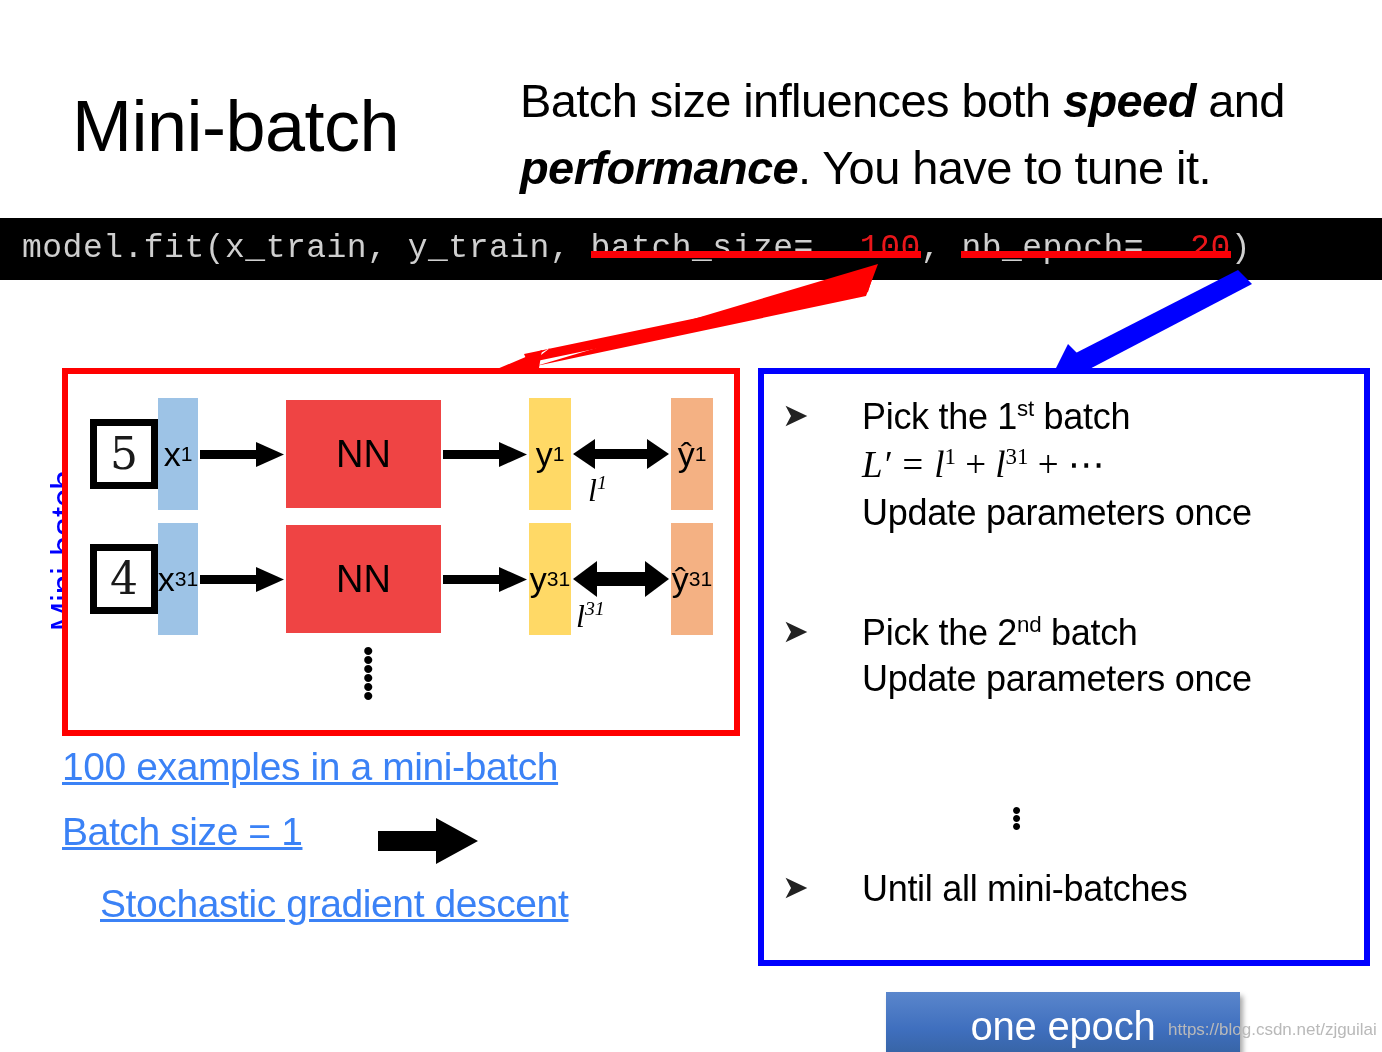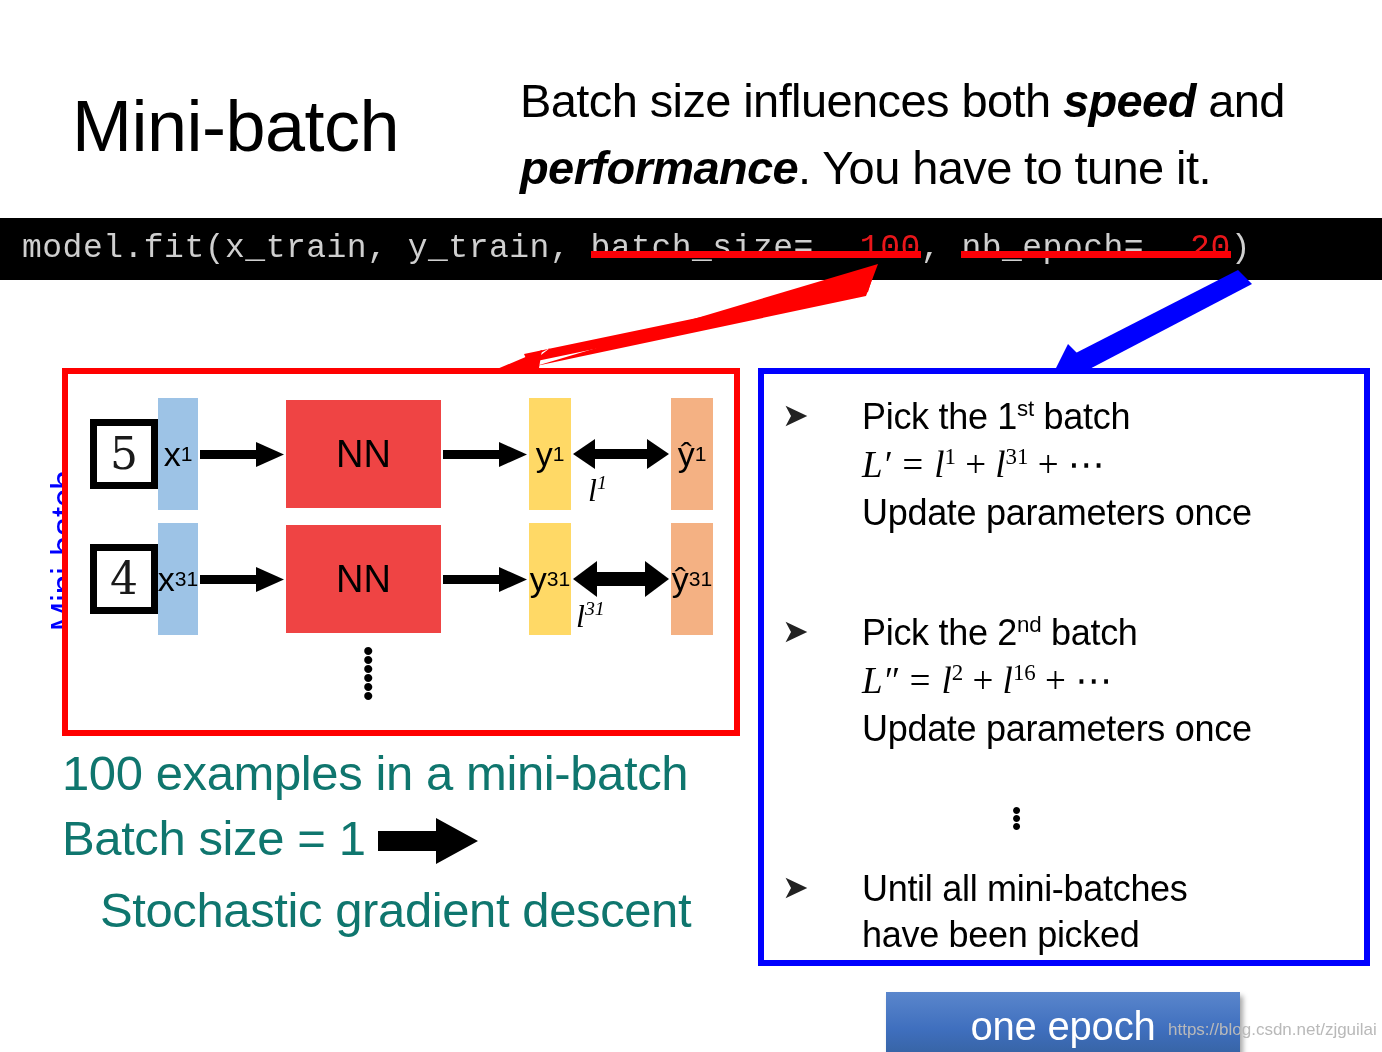--- a/index.html
+++ b/index.html
@@ -108,22 +108,22 @@
   #loss31 { left: 508px; top: 224px; }
 
   #vdots {
     position: absolute; left: 295px; top: 272px;
     font-size: 30px; color: #000; line-height: 9px; letter-spacing: 0;
   }
   #vdots span { display: block; }
 
   
   .red-note {
-    position: absolute; color: #0f766e; font-stretch: condensed;
-    font-size: 49px; letter-spacing: -0.4px; white-space: nowrap;
+    position: absolute; color: #3b82f6; font-stretch: condensed;
+    font-size: 39px; letter-spacing: -0.4px; white-space: nowrap; text-decoration: underline;
   }
   #note-100   { left: 62px; top: 745px; }
   #note-bs1   { left: 62px; top: 810px; }
   #note-sgd   { left: 100px; top: 882px; }
   #black-arrow-bs { position: absolute; left: 378px; top: 818px; }
 
   
   #blue-box {
     position: absolute; left: 758px; top: 368px;
     width: 612px; height: 598px;
@@ -301,36 +301,34 @@
         <div class="b-line"><span>Pick the 1</span><sup>st</sup><span> batch</span></div>
         <div class="b-math"><span>L′ = </span><span>l</span><sup class="up">1</sup><span class="up"> + </span><span>l</span><sup class="up">31</sup><span class="up"> + ⋯</span></div>
         <div class="b-line">Update parameters once</div>
       </div>
     </div>
 
     <div class="bullet-row" id="bullet2">
       <span class="bullet-mark">➤</span>
       <div class="bullet-body">
         <div class="b-line"><span>Pick the 2</span><sup>nd</sup><span> batch</span></div>
-        <div class="b-math"><span>L″ = </span><span>l</span><sup class="up">2</sup><span class="up"> + </span><span>l</span><sup class="up">16</sup><span class="up"> + ⋯</span></div>
         <div class="b-line">Update parameters once</div>
       </div>
     </div>
 
     <div id="mid-vdots">
       <span>•</span>
         <span>•</span>
         <span>•</span>
     </div>
 
     <div class="bullet-row" id="bullet3">
       <span class="bullet-mark">➤</span>
       <div class="bullet-body">
         <div class="b-line">Until all mini-batches</div>
-        <div class="b-line">have been picked</div>
       </div>
     </div>
   </div>
 
   <div id="epoch-badge">one epoch</div>
   <div id="watermark">https://blog.csdn.net/zjguilai</div>
 
 </div>
 
 </body></html>

